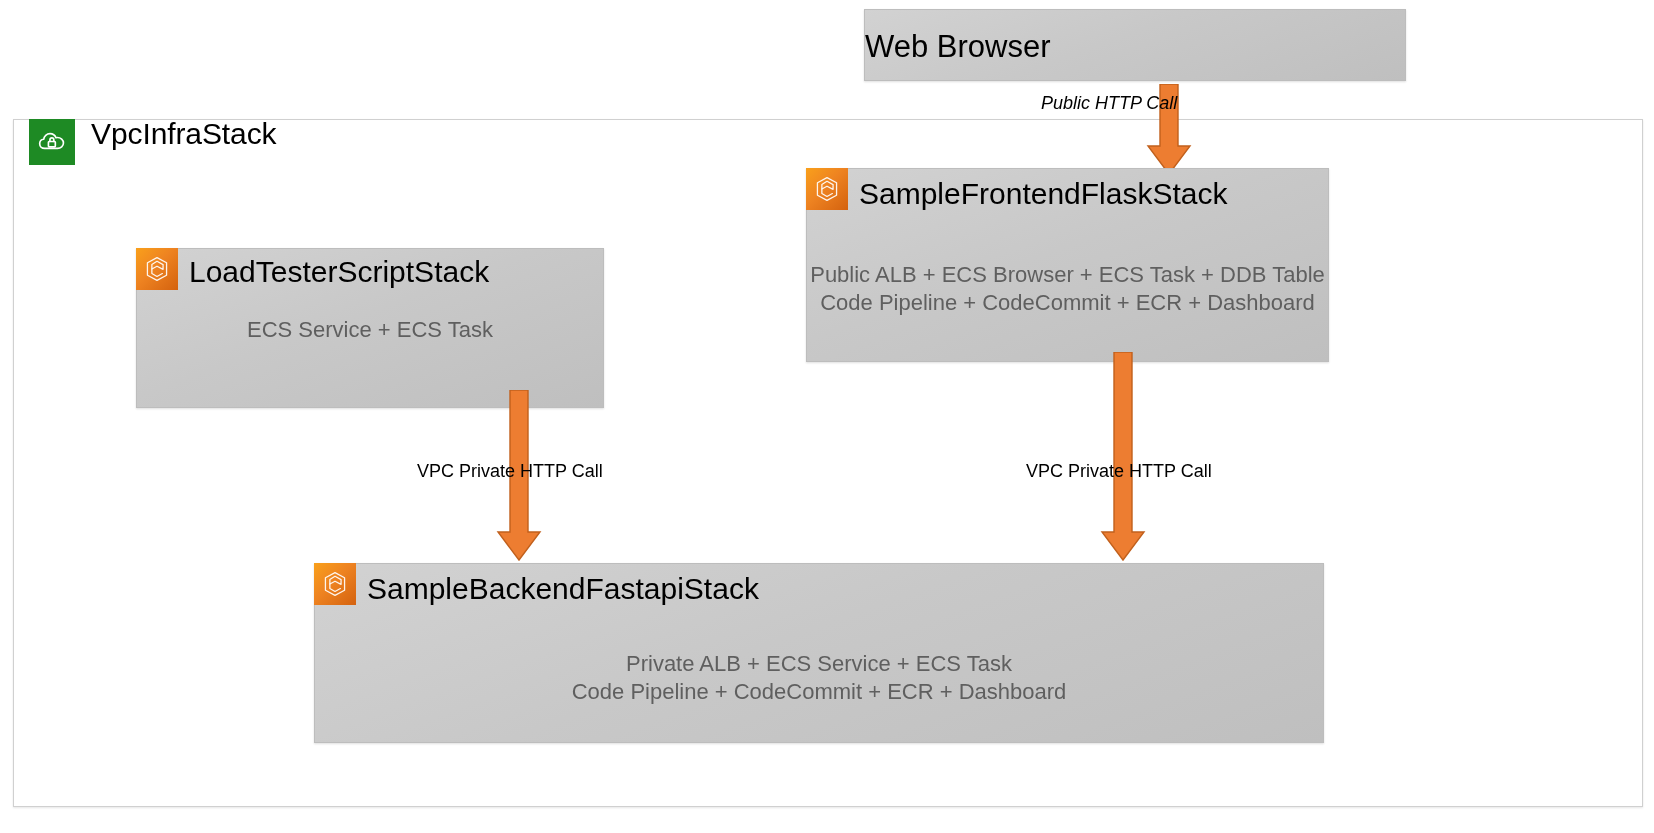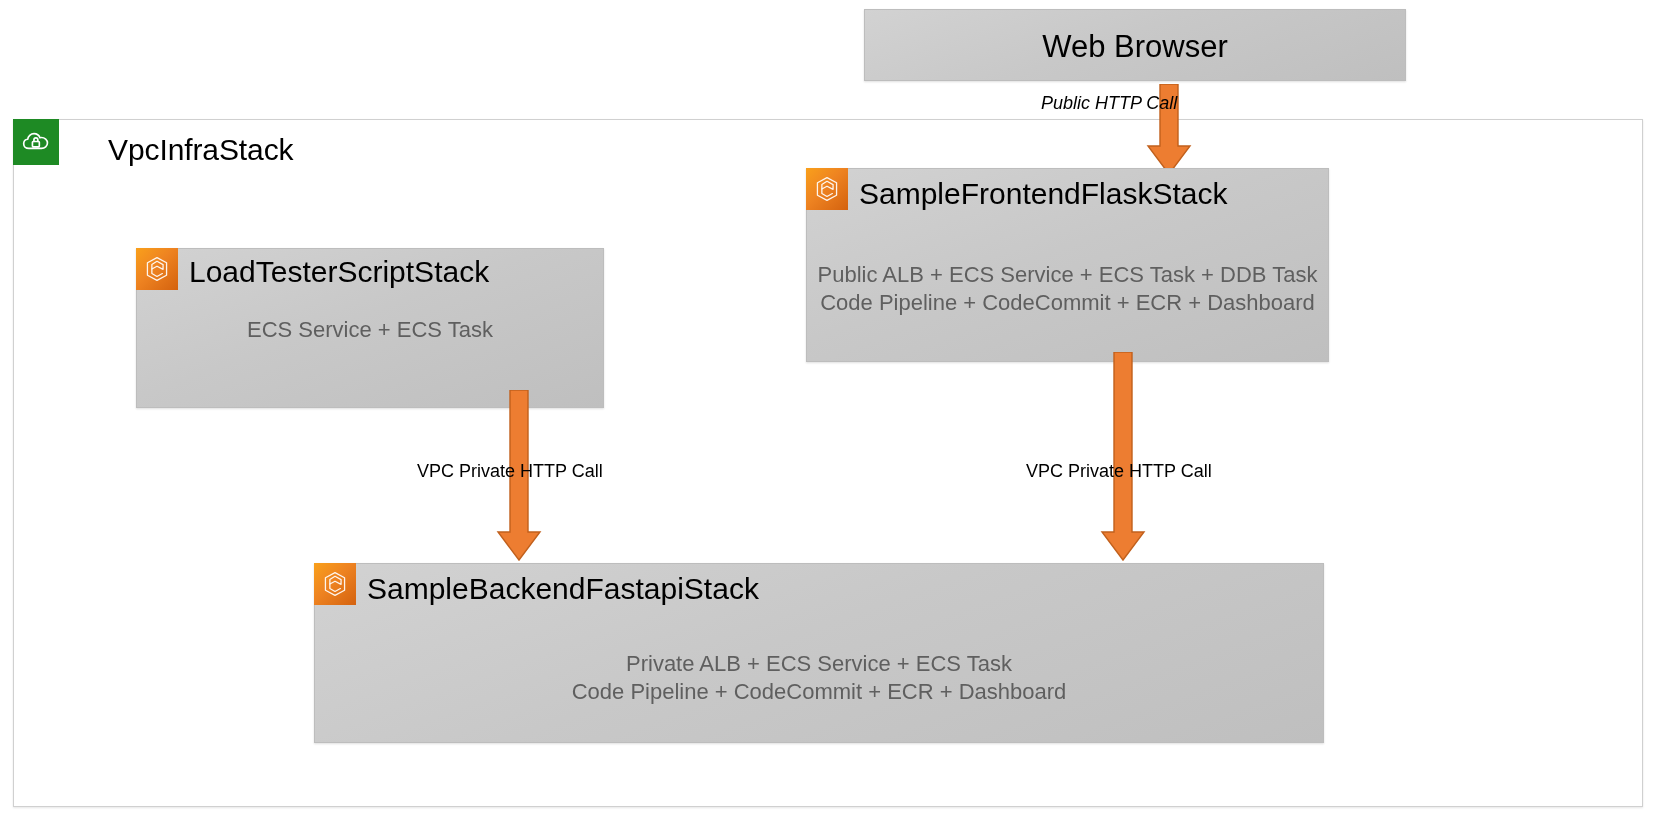--- a/index.html
+++ b/index.html
@@ -30,26 +30,25 @@
     left: 13px;
     top: 119px;
     width: 1630px;
     height: 688px;
     background: #ffffff;
     border: 1px solid #d0d0d0;
     box-shadow: 0 1px 2px rgba(0,0,0,0.10);
   }
   .vpc-header {
     position: absolute;
-    left: 13px;
+    left: 29px;
     top: 119px;
     display: flex;
-    align-items: flex-end;
+    align-items: flex-start;
     height: 46px;
-    gap: 33px;
   }
   .vpc-icon {
     width: 46px;
     height: 46px;
     background: #1E8A24;
     display: flex;
     align-items: center;
     justify-content: center;
     flex: 0 0 auto;
   }
@@ -97,21 +96,21 @@
   #web-browser-box {
     left: 864px;
     top: 9px;
     width: 542px;
     height: 72px;
   }
   #web-browser-box .box-title {
     left: 0;
     right: 0;
     top: 21px;
-    text-align: center;
+    text-align: left;
     font-size: 31px;
   }
 
   
   #loadtester-box {
     left: 136px;
     top: 248px;
     width: 468px;
     height: 160px;
   }
@@ -197,21 +196,21 @@
 
   <div class="node gbox" id="frontend-box">
     <div class="stack-icon">
       <svg width="28" height="28" viewBox="0 0 24 24" fill="none" stroke="#ffffff" stroke-width="1.1" stroke-linejoin="round" stroke-linecap="round" opacity="0.92">
         <path d="M12 2.2 L20.2 6.6 L20.2 17.4 L12 21.8 L3.8 17.4 L3.8 6.6 Z"></path>
         <path d="M12 5.4 L17.2 8.2 L17.2 12.3 L12 9.6 L7.6 12.0 L7.6 8.2 Z"></path>
         <path d="M7.6 12.0 L7.6 15.8 L12 18.4 L16.6 15.9"></path>
       </svg>
     </div>
     <div class="box-title">SampleFrontendFlaskStack</div>
-    <div class="box-body">Public ALB + ECS Service + ECS Task + DDB Task
+    <div class="box-body">Public ALB + ECS Browser + ECS Task + DDB Table
 Code Pipeline + CodeCommit + ECR + Dashboard</div>
   </div>
 
   <div class="arrow" id="arrow-frontend-to-backend">
     <svg width="46" height="210" viewBox="0 0 46 210">
       <polygon points="14,0 32,0 32,180 44,180 23,208 2,180 14,180" fill="#ED7D31" stroke="#C1601C" stroke-width="1.4" stroke-linejoin="miter"></polygon>
     </svg>
   </div>
 
   <div class="arrow" id="arrow-loadtester-to-backend">

